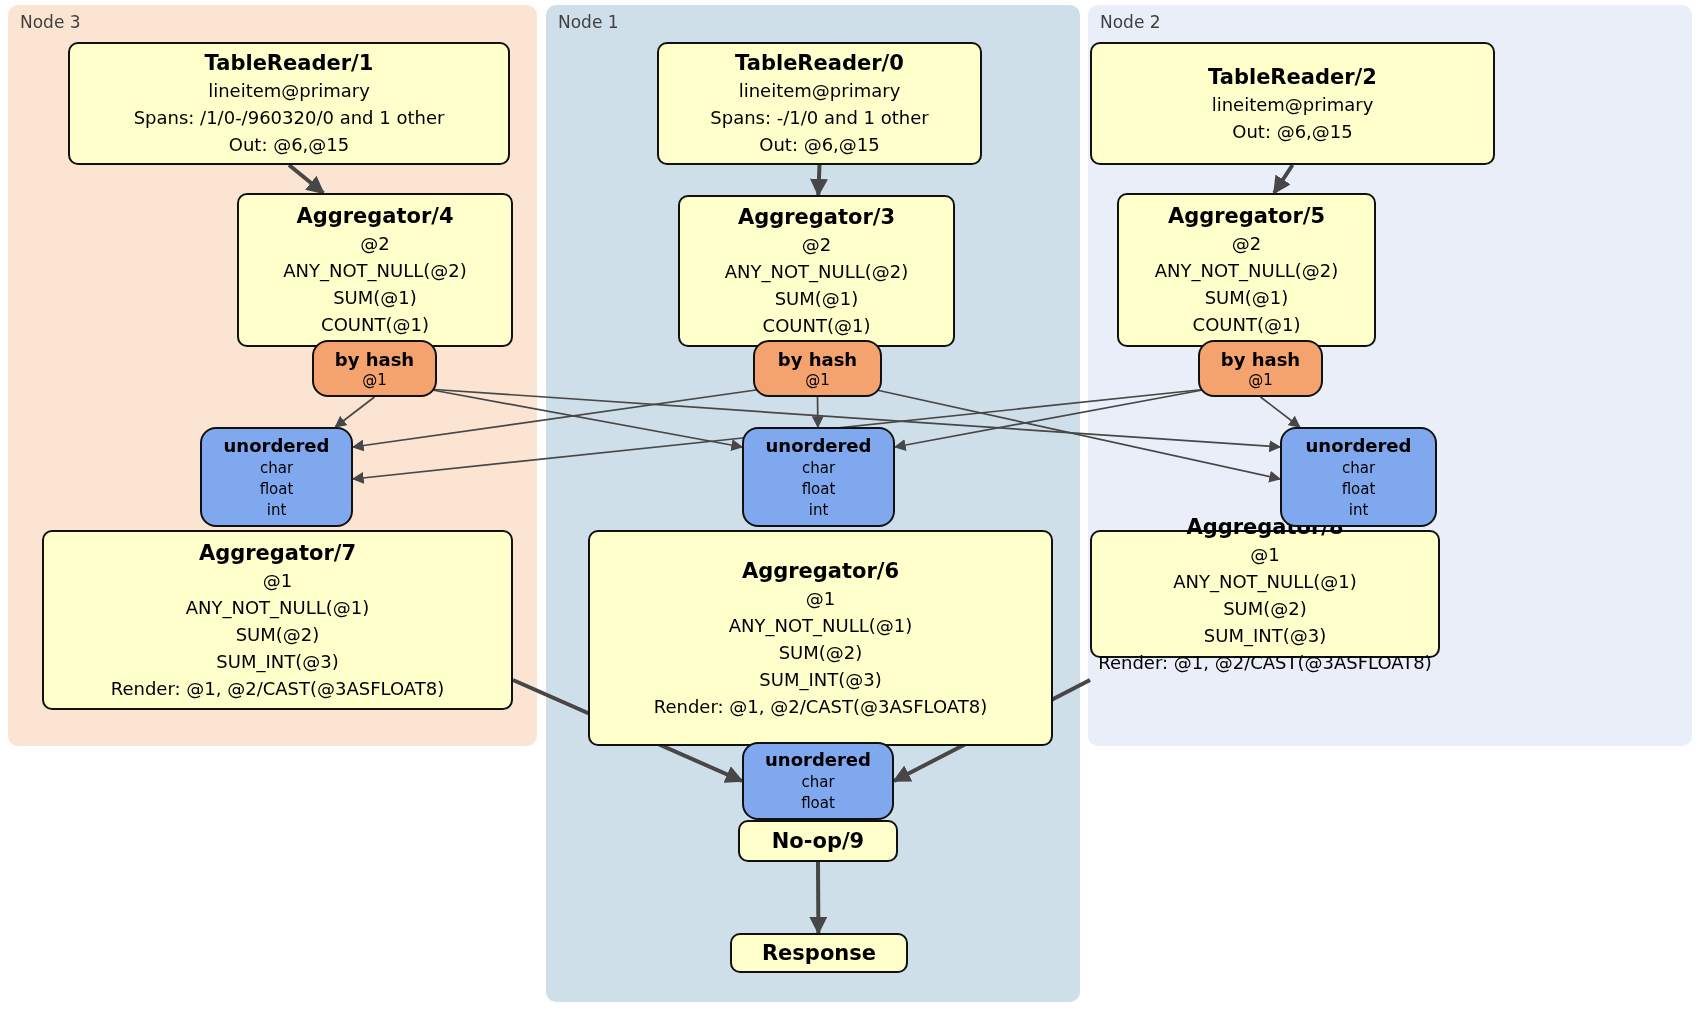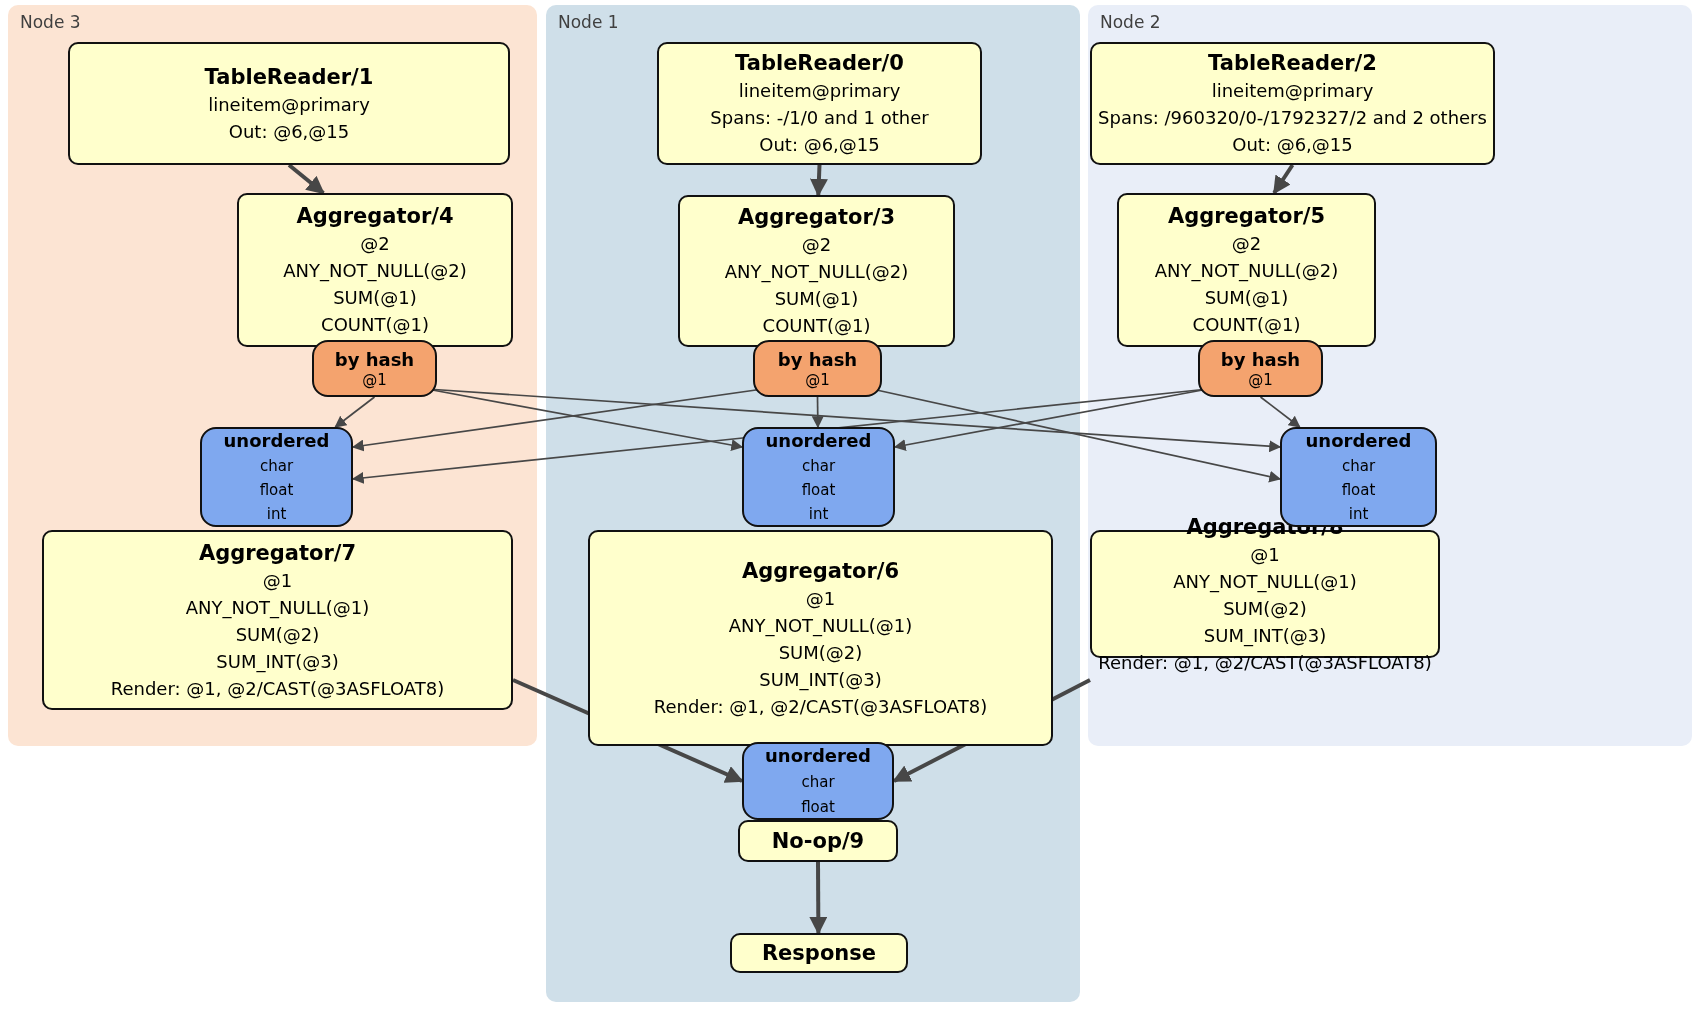--- a/index.html
+++ b/index.html
@@ -24,21 +24,21 @@
     position:absolute;z-index:2;border:2px solid var(--border);
     display:flex;flex-direction:column;justify-content:center;align-items:center;
     text-align:center;white-space:nowrap;box-sizing:border-box;
   }
   .pbox{background:var(--proc-bg);border-radius:10px;}
   .pbox .title{font-weight:bold;font-size:21px;line-height:28px;}
   .pbox .line{font-size:18px;line-height:27px;}
   .router{background:var(--router-bg);border-radius:16px;}
   .router .title{font-weight:bold;font-size:18px;line-height:23px;}
   .router .line{font-size:15px;line-height:19px;}
-  .sync{background:var(--sync-bg);border-radius:16px;justify-content:space-between;}
+  .sync{background:var(--sync-bg);border-radius:16px;}
   .sync .title{font-weight:bold;font-size:18px;line-height:24px;}
   .sync .line{font-size:15px;line-height:21px;}
 
   #tr1{left:68px;top:42px;width:442px;height:123px;}
   #tr0{left:657px;top:42px;width:325px;height:123px;}
   #tr2{left:1090px;top:42px;width:405px;height:123px;}
   #agg4{left:237px;top:193px;width:276px;height:154px;}
   #agg3{left:678px;top:195px;width:277px;height:152px;}
   #agg5{left:1117px;top:193px;width:259px;height:154px;}
   #agg7{left:42px;top:530px;width:471px;height:180px;}
@@ -92,32 +92,32 @@
       <line x1="1260.5" y1="397" x2="1299.7" y2="427" stroke="#474747" stroke-width="1.7" marker-end="url(#arrowN)"></line>
       <line x1="513" y1="680" x2="742" y2="781" stroke="#474747" stroke-width="4" marker-end="url(#arrowT)"></line>
       <line x1="820.5" y1="712" x2="819.5" y2="742" stroke="#474747" stroke-width="4" marker-end="url(#arrowT)"></line>
       <line x1="1090" y1="680" x2="894" y2="781" stroke="#474747" stroke-width="4" marker-end="url(#arrowT)"></line>
       <line x1="818" y1="862" x2="818.4" y2="933" stroke="#474747" stroke-width="4" marker-end="url(#arrowT)"></line>
     </svg>
 
   <div class="pbox" id="tr1">
     <div class="title">TableReader/1</div>
     <div class="line">lineitem@primary</div>
+    <div class="line">Spans: /1/0-/960320/0 and 1 other</div>
     <div class="line">Out: @6,@15</div>
   </div>
   <div class="pbox" id="tr0">
     <div class="title">TableReader/0</div>
     <div class="line">lineitem@primary</div>
     <div class="line">Spans: -/1/0 and 1 other</div>
     <div class="line">Out: @6,@15</div>
   </div>
   <div class="pbox" id="tr2">
     <div class="title">TableReader/2</div>
     <div class="line">lineitem@primary</div>
-    <div class="line">Spans: /960320/0-/1792327/2 and 2 others</div>
     <div class="line">Out: @6,@15</div>
   </div>
 
   <div class="pbox" id="agg4">
     <div class="title">Aggregator/4</div>
     <div class="line">@2</div>
     <div class="line">ANY_NOT_NULL(@2)</div>
     <div class="line">SUM(@1)</div>
     <div class="line">COUNT(@1)</div>
   </div>

